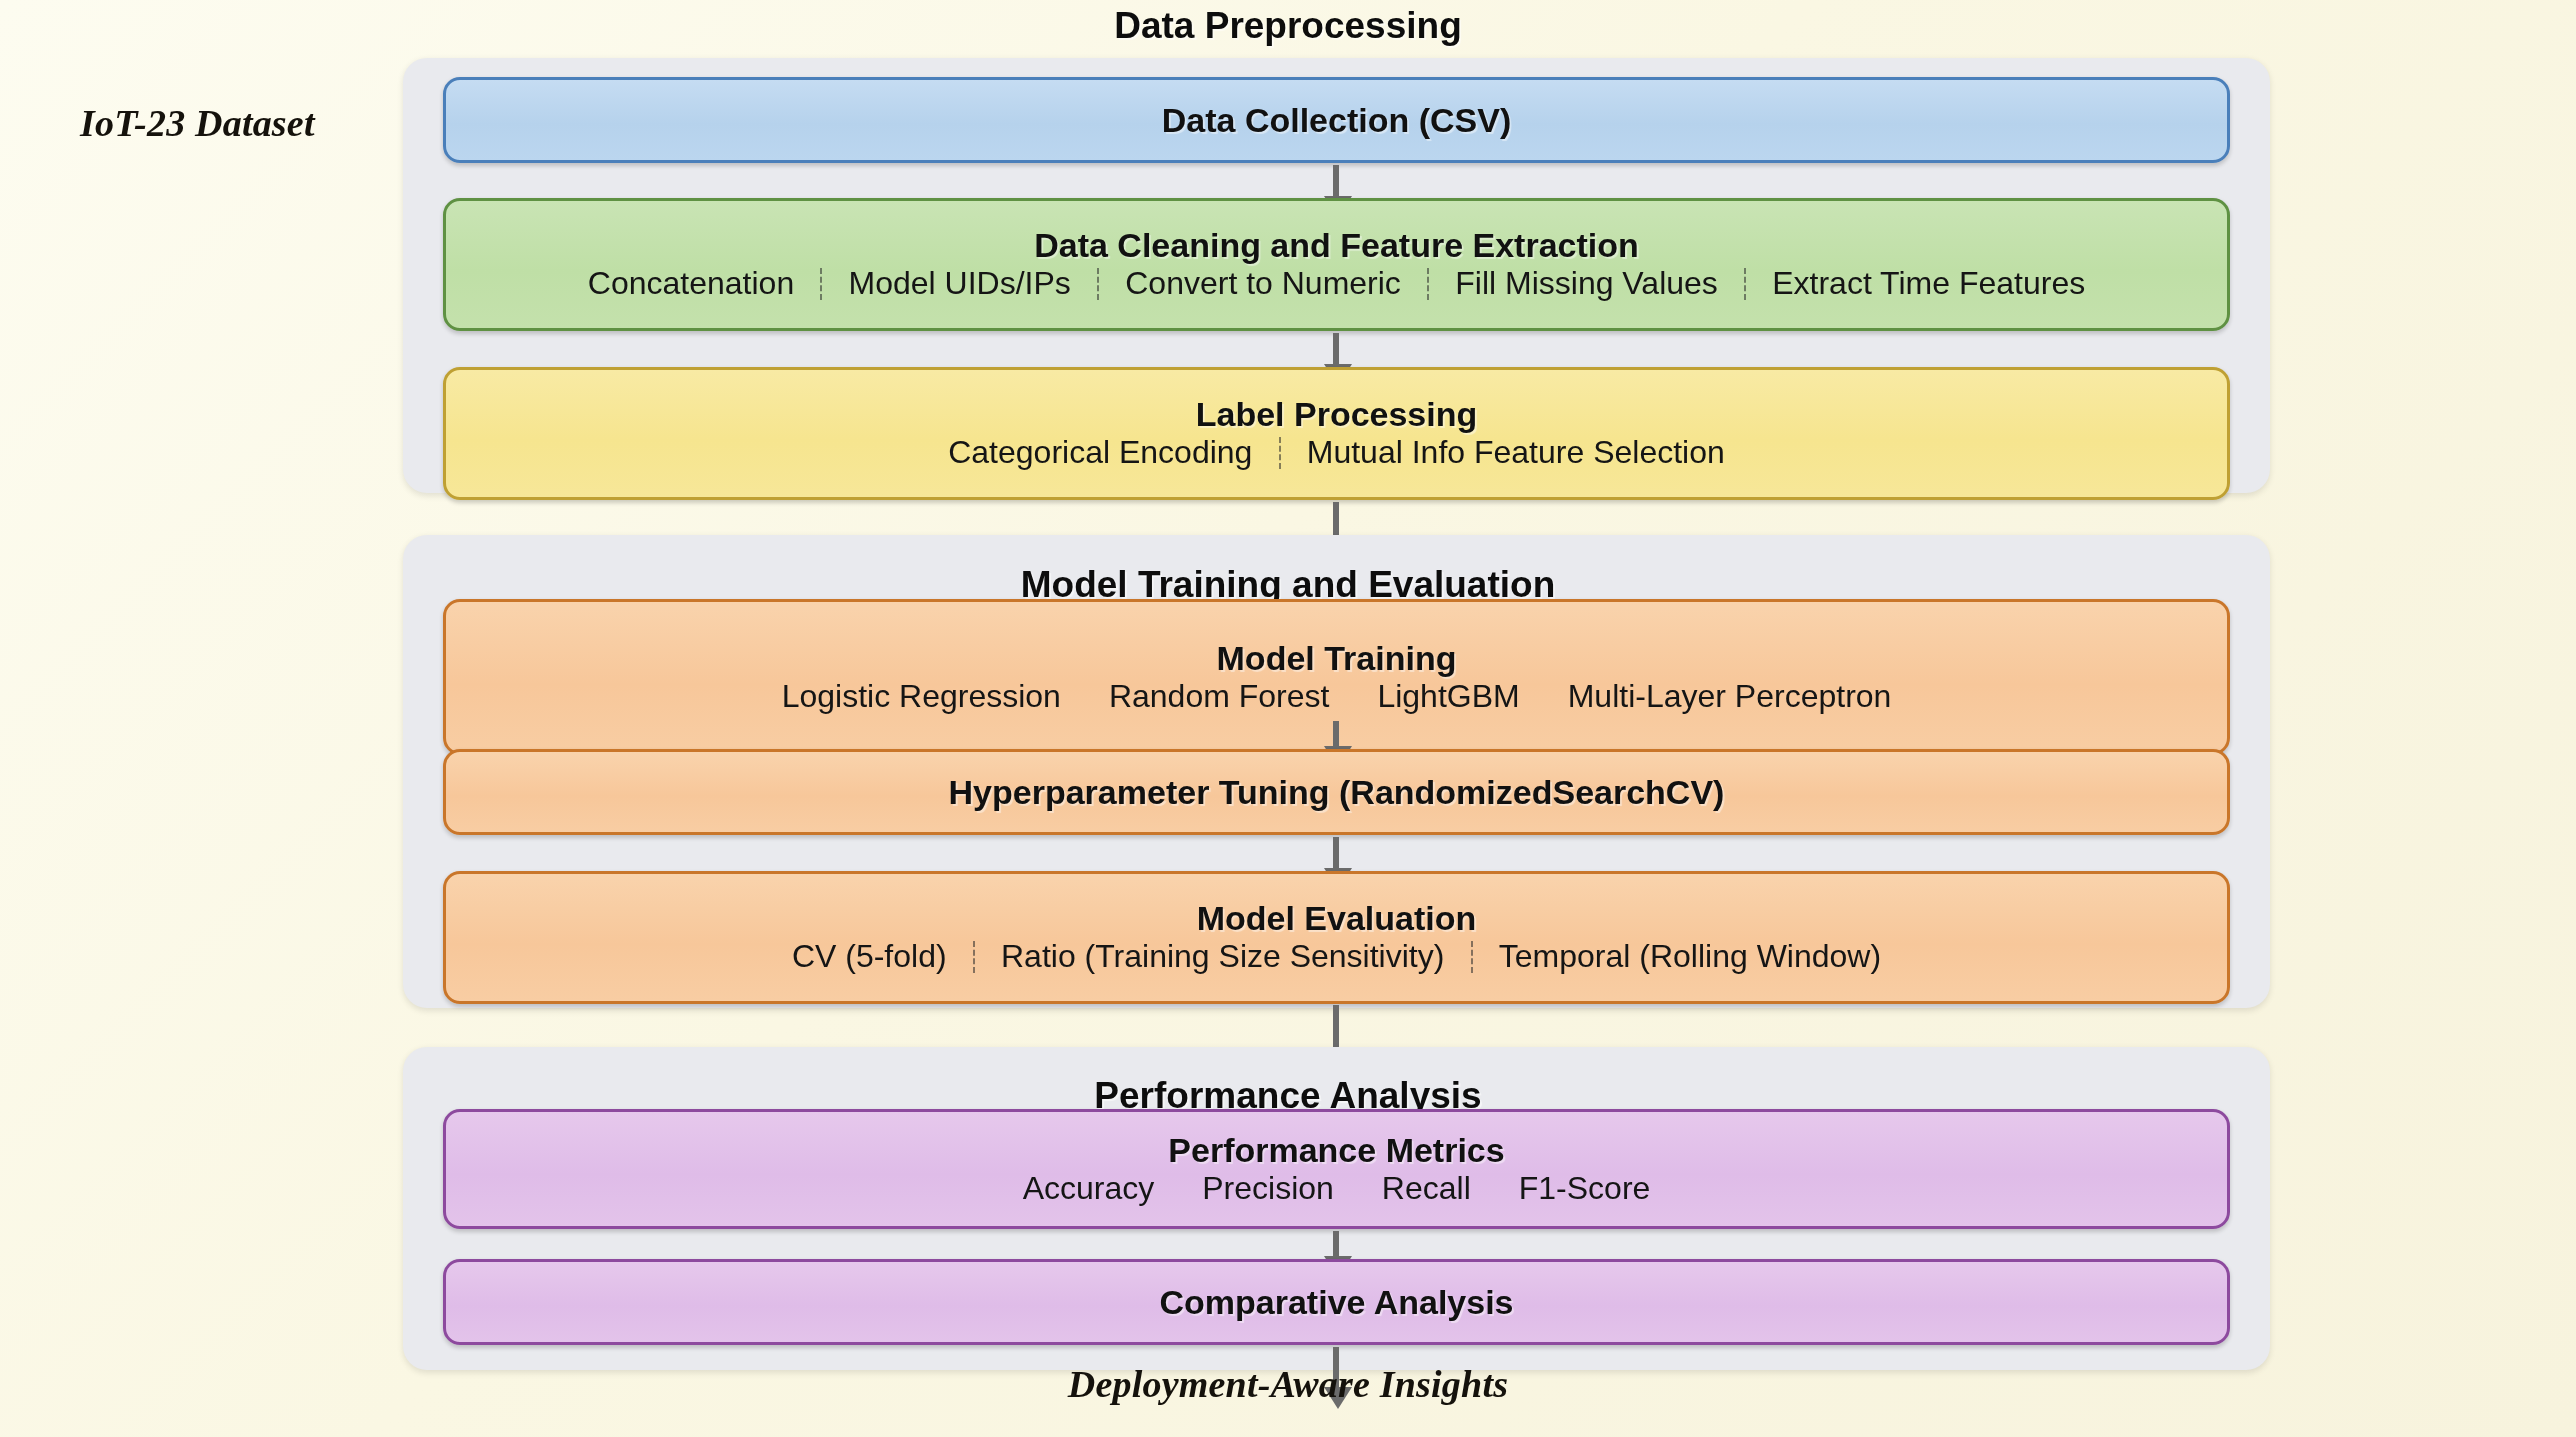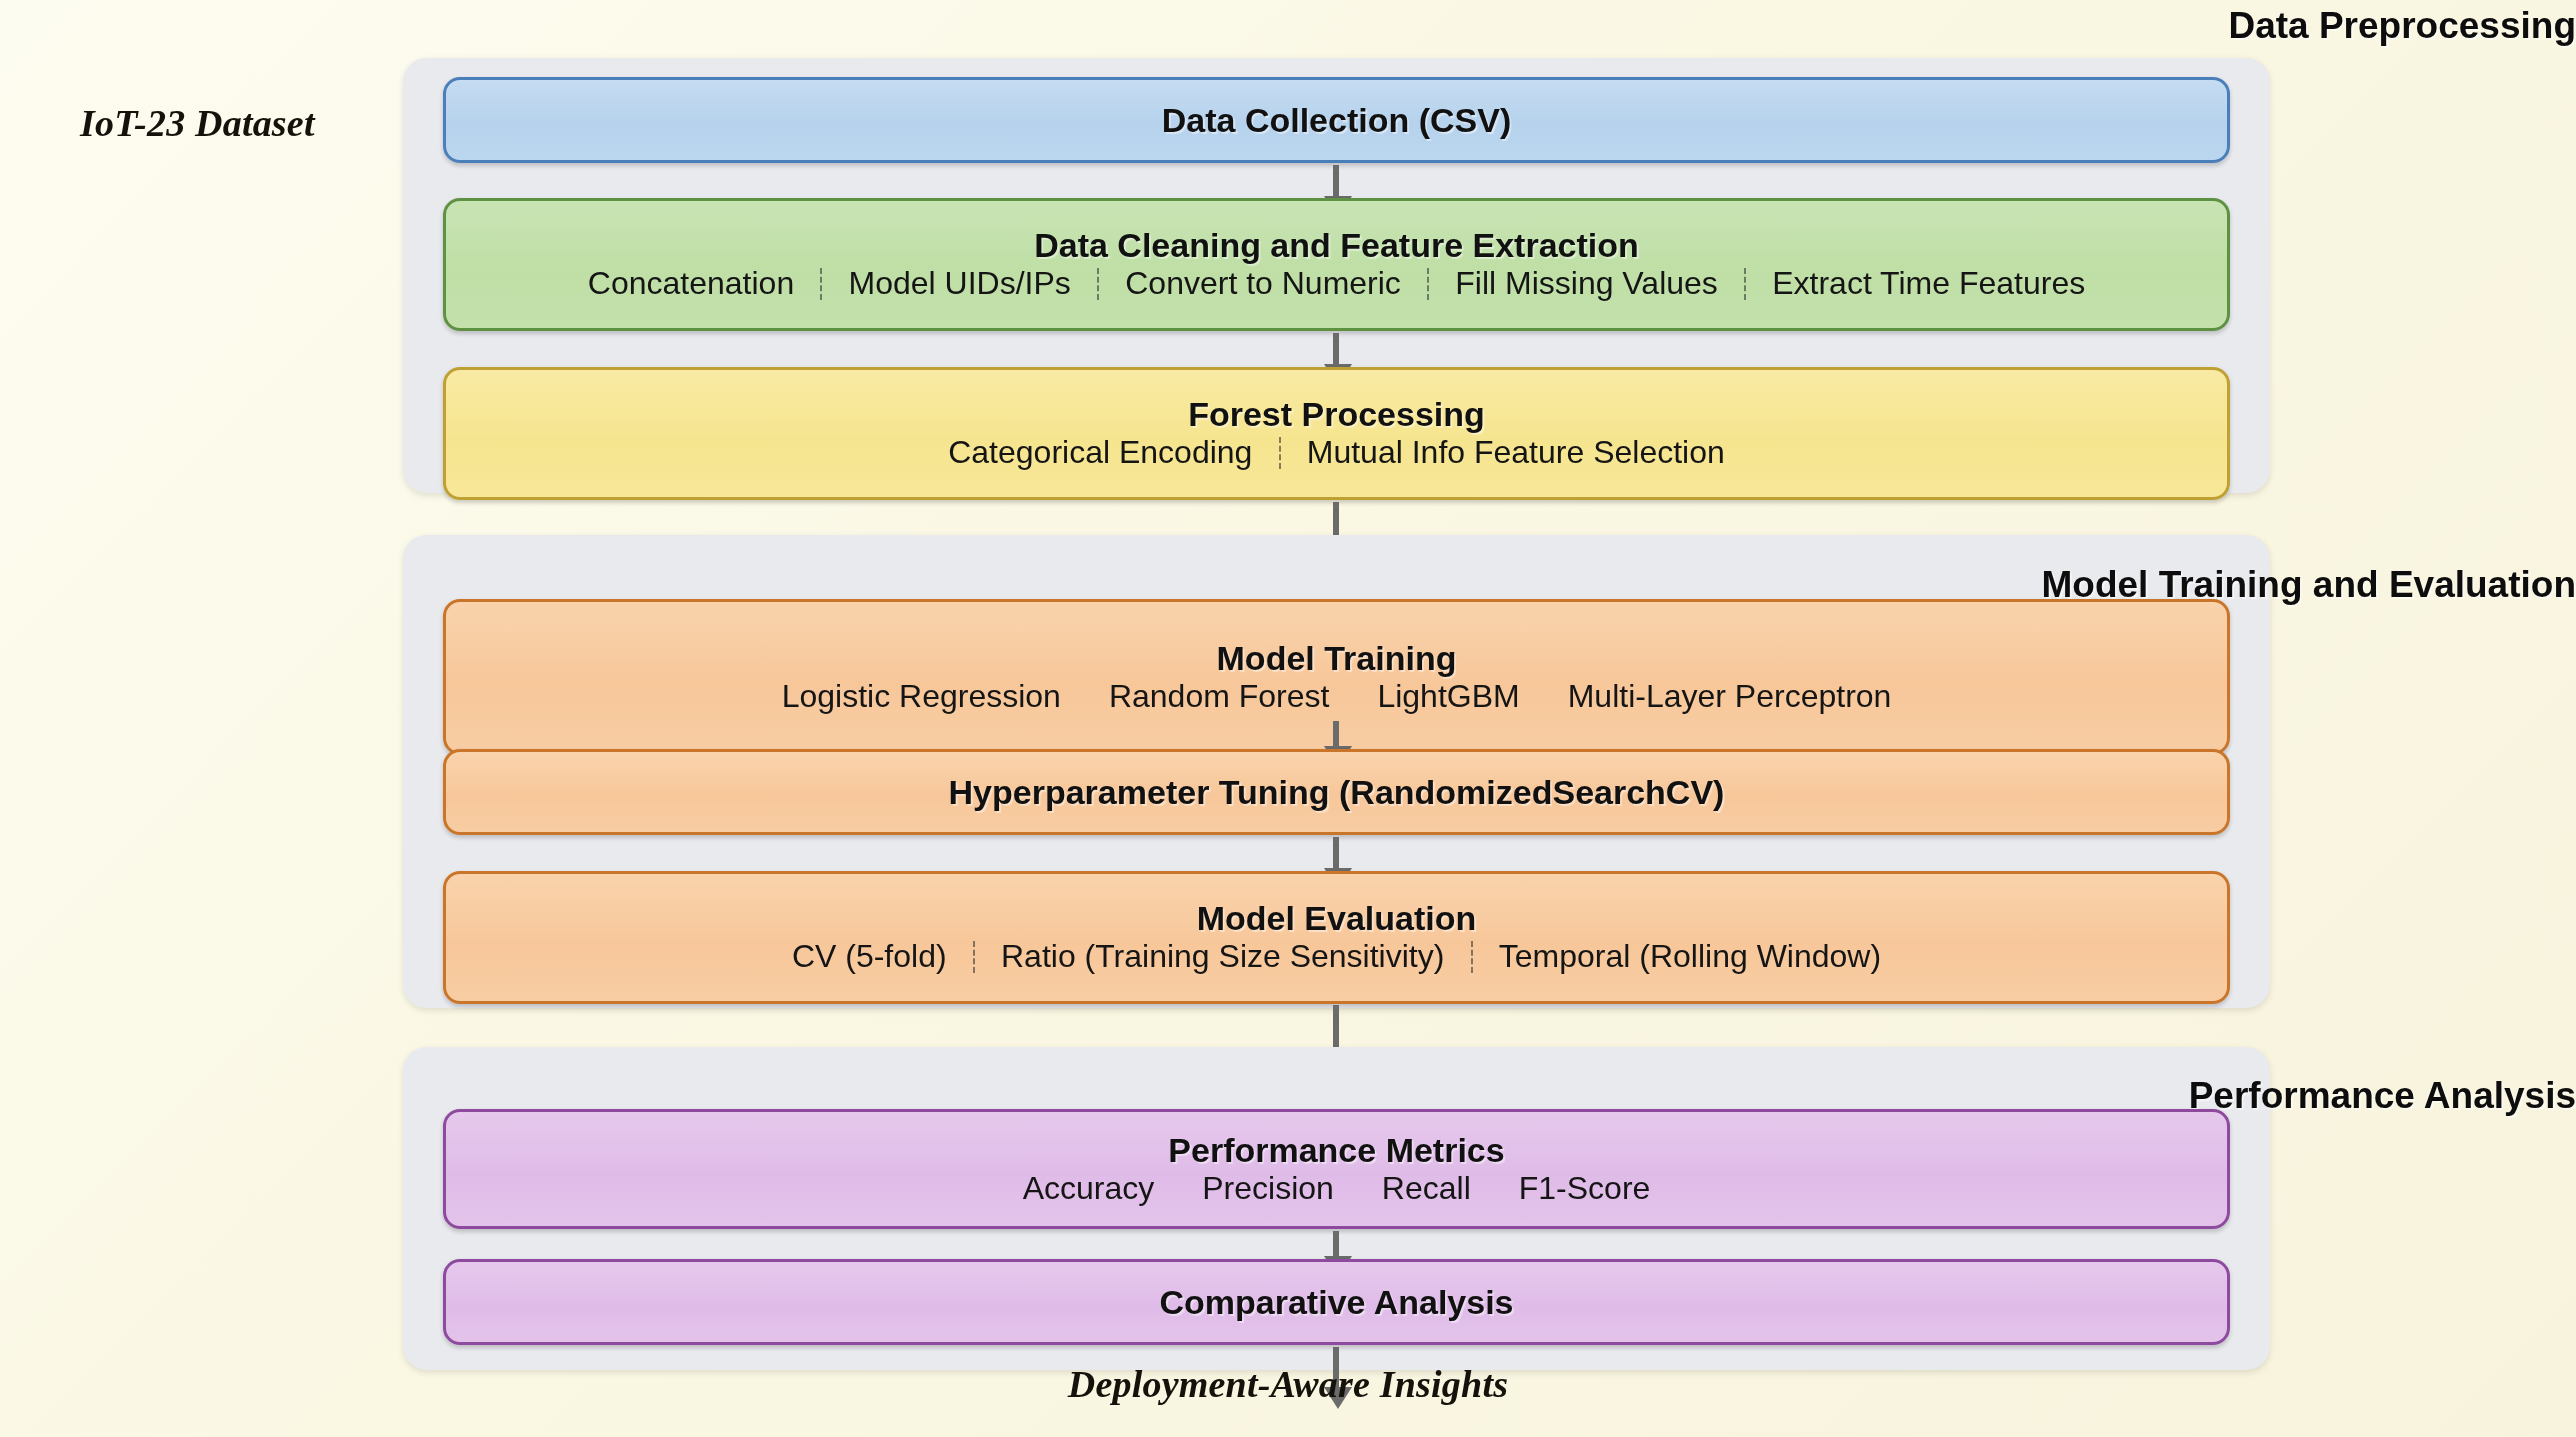--- a/index.html
+++ b/index.html
@@ -61,21 +61,21 @@
     border-radius: 24px;
     box-shadow: 0 2.8px 6.6px rgba(0,0,0,.10);
   }
   #group-preprocessing { top: 58px;  height: 435px; }
   #group-training      { top: 535px; height: 473px; }
   #group-analysis      { top: 1047px; height: 323px; }
 
   .group-title {
     position: absolute;
     left: 0; right: 0;
-    text-align: right;
+    text-align: center;
     font-size: 37px;
     font-weight: 700;
     color: #0d0d0d;
     text-shadow: 1.9px 1.9px 0.9px rgba(255,255,255,.55);
     white-space: nowrap;
   }
   #title-preprocessing { top: 4.7px; }
   #title-training      { top: 564px; }
   #title-analysis      { top: 1075px; }
 
@@ -191,21 +191,21 @@
       <span class="sep"></span>
       <span class="item">Fill Missing Values</span>
       <span class="sep"></span>
       <span class="item">Extract Time Features</span>
     </div>
   </div>
 
   <div class="v-arrow" id="arrow-2"></div>
 
   <div class="box yellow" id="box-labeling">
-    <div class="b-title">Forest Processing</div>
+    <div class="b-title">Label Processing</div>
     <div class="b-sub">
       <span class="item">Categorical Encoding</span>
       <span class="sep"></span>
       <span class="item">Mutual Info Feature Selection</span>
     </div>
   </div>
 
   <div class="v-arrow" id="arrow-3"></div>
 
   <div class="group" id="group-training"></div>

